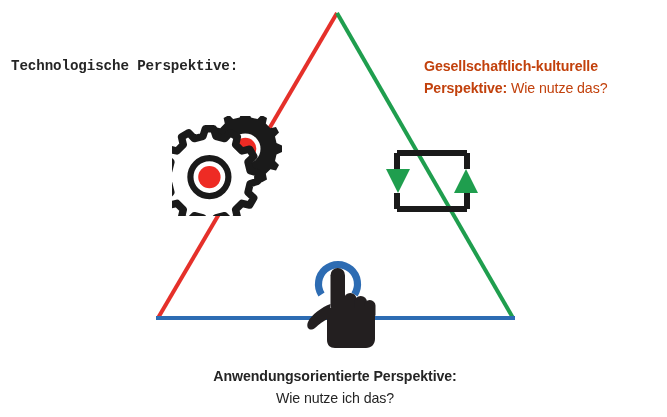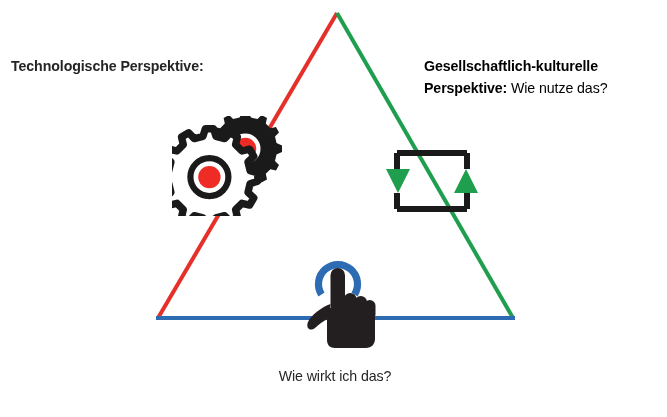--- a/index.html
+++ b/index.html
@@ -145,26 +145,27 @@
                  C22 93 25 96 30 96
                  L61 96
                  C66.5 96 70 92 70 87
                  L70 56
                  L25.5 56 Z"></path>
       </g>
     </svg>
 
   </div>
 
-  <div class="label-block" id="label-tech" style="color: rgb(37, 37, 37);">
+  <div class="label-block" id="label-tech" style="color: rgb(37, 37, 37); font-family: Liberation Mono, monospace;">
     <div class="lead">Technologische Perspektive:</div>
   </div>
 
-  <div class="label-block" id="label-social" style="color: #000000;">
+  <div class="label-block" id="label-social" style="color: #c2410c;">
     <div class="lead">Gesellschaftlich-kulturelle</div>
     <div><span class="lead">Perspektive:</span><span> Wie nutze das?</span></div>
   </div>
 
   <div class="label-block" id="label-application" style="color: rgb(37, 37, 37);">
-    <div class="question">Wie wirkt ich das?</div>
+    <div class="lead">Anwendungsorientierte Perspektive:</div>
+    <div class="question">Wie nutze ich das?</div>
   </div>
 
 </div>
 
 </body></html>

